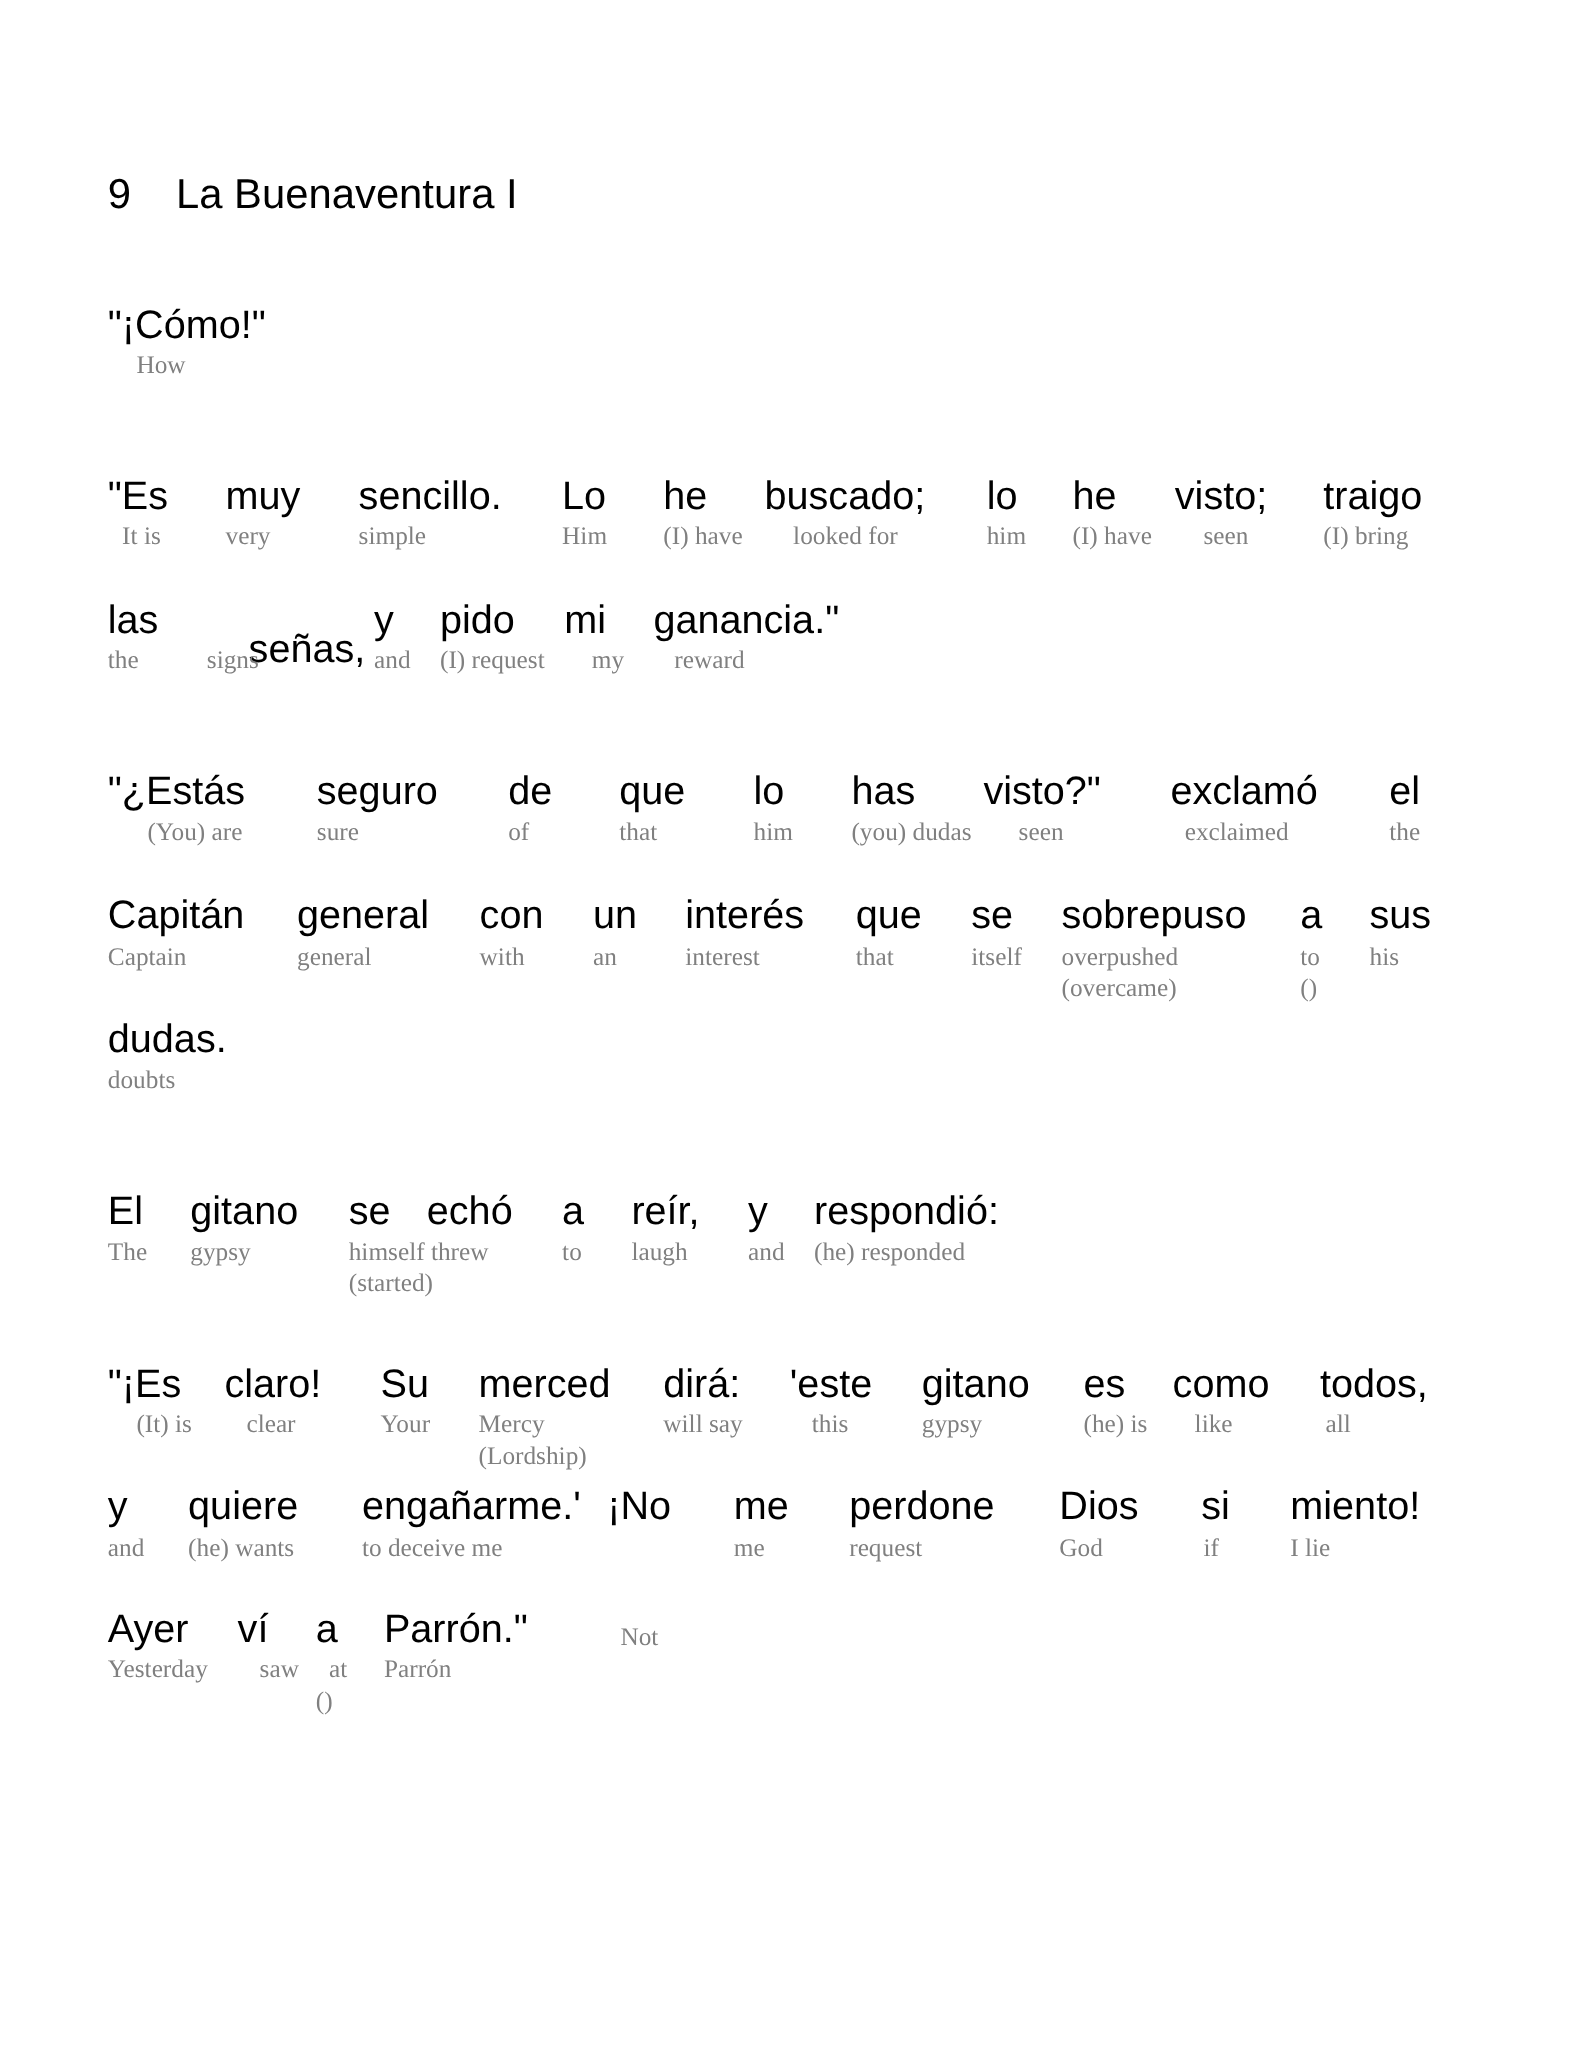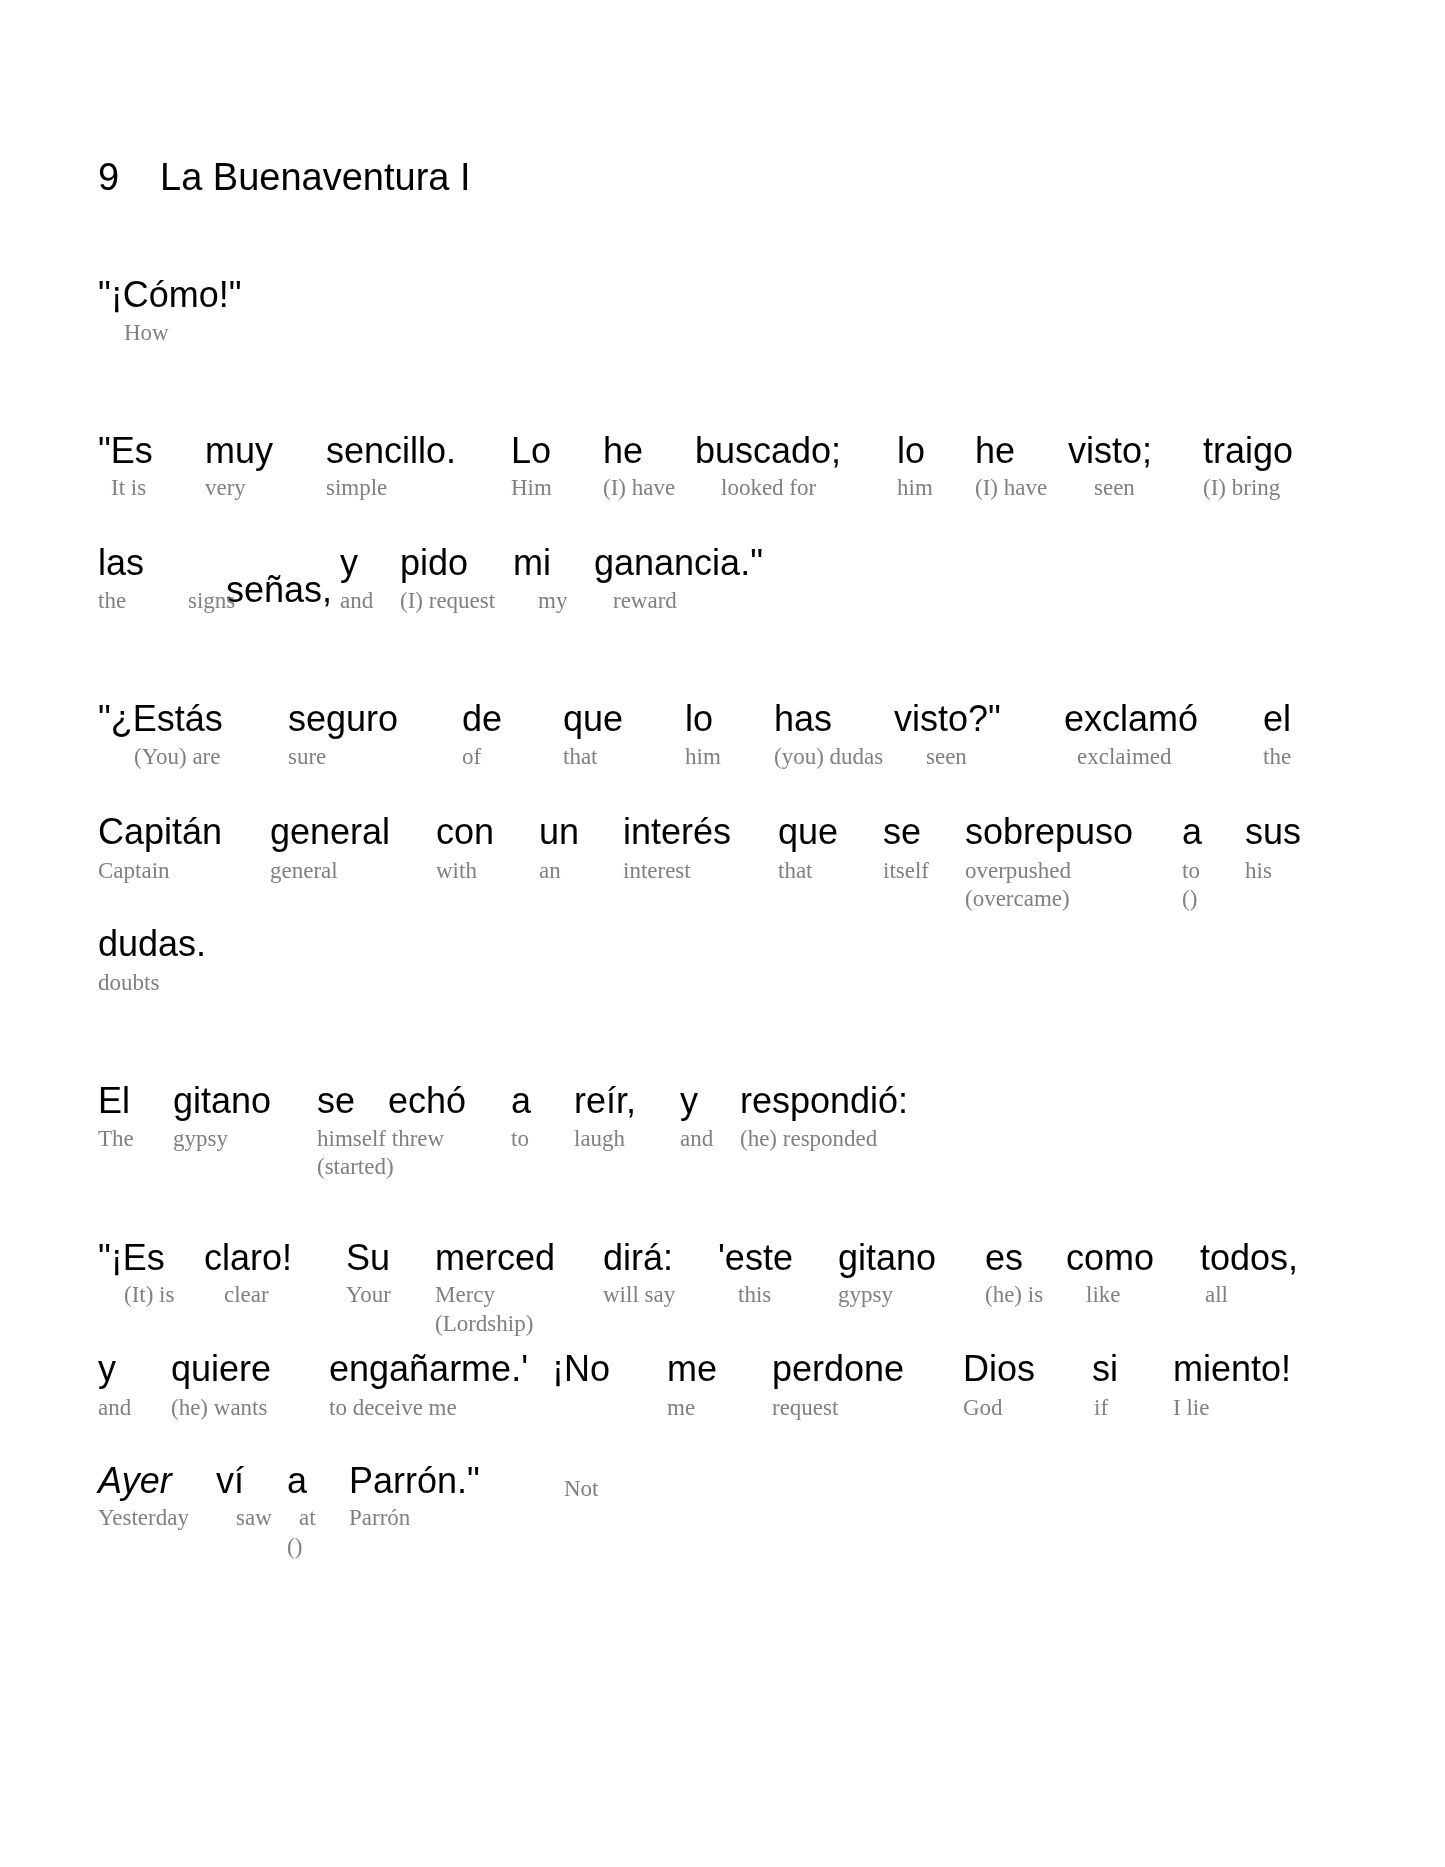--- a/index.html
+++ b/index.html
@@ -141,21 +141,21 @@
     <span class="w" style="left: 667px; top: 1369px;">me</span>
     <span class="g" style="left: 667px; top: 1407px;">me</span>
     <span class="w" style="left: 772px; top: 1369px;">perdone</span>
     <span class="g" style="left: 772px; top: 1407px;">request</span>
     <span class="w" style="left: 963px; top: 1369px;">Dios</span>
     <span class="g" style="left: 963px; top: 1407px;">God</span>
     <span class="w" style="left: 1092px; top: 1369px;">si</span>
     <span class="g" style="left: 1094px; top: 1407px;">if</span>
     <span class="w" style="left: 1173px; top: 1369px;">miento!</span>
     <span class="g" style="left: 1173px; top: 1407px;">I lie</span>
-    <span class="w" style="left: 98px; top: 1481px; font-style: italic;">Ayer</span>
+    <span class="w" style="left: 98px; top: 1481px;">Ayer</span>
     <span class="g" style="left: 98px; top: 1517px;">Yesterday</span>
     <span class="w" style="left: 216px; top: 1481px;">ví</span>
     <span class="g" style="left: 236px; top: 1517px;">saw</span>
     <span class="w" style="left: 287px; top: 1481px;">a</span>
     <span class="g" style="left: 299px; top: 1517px;">at</span>
     <span class="g" style="left: 287px; top: 1546px;">()</span>
     <span class="w" style="left: 349px; top: 1481px;">Parrón."</span>
     <span class="g" style="left: 349px; top: 1517px;">Parrón</span>
   </div>
 

